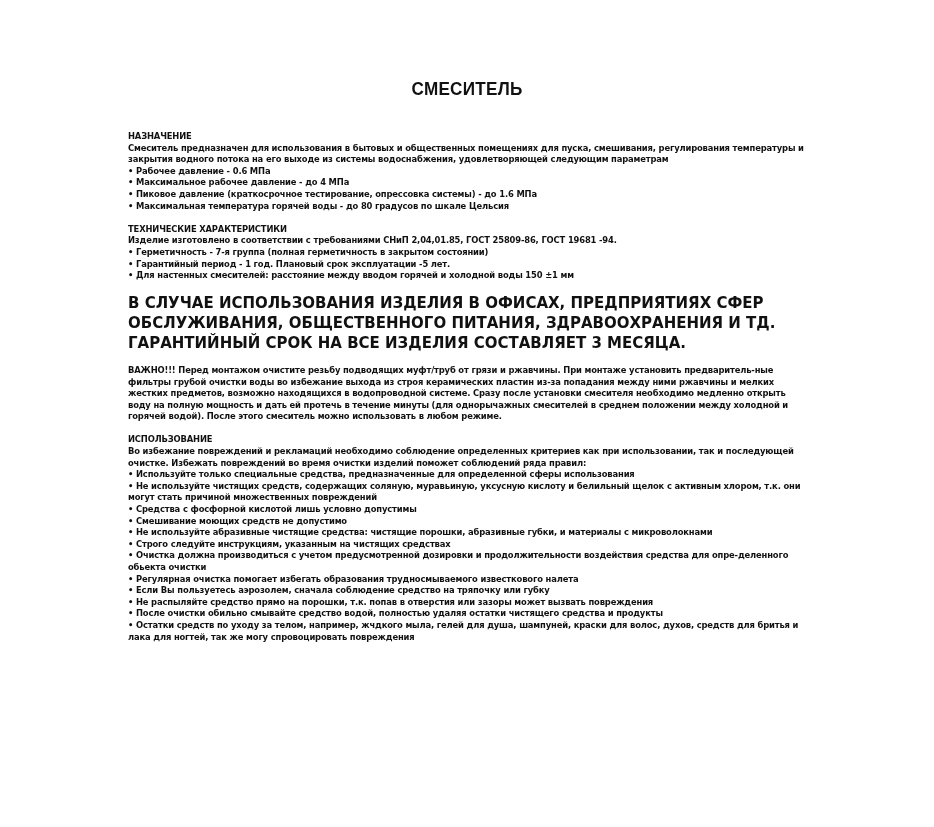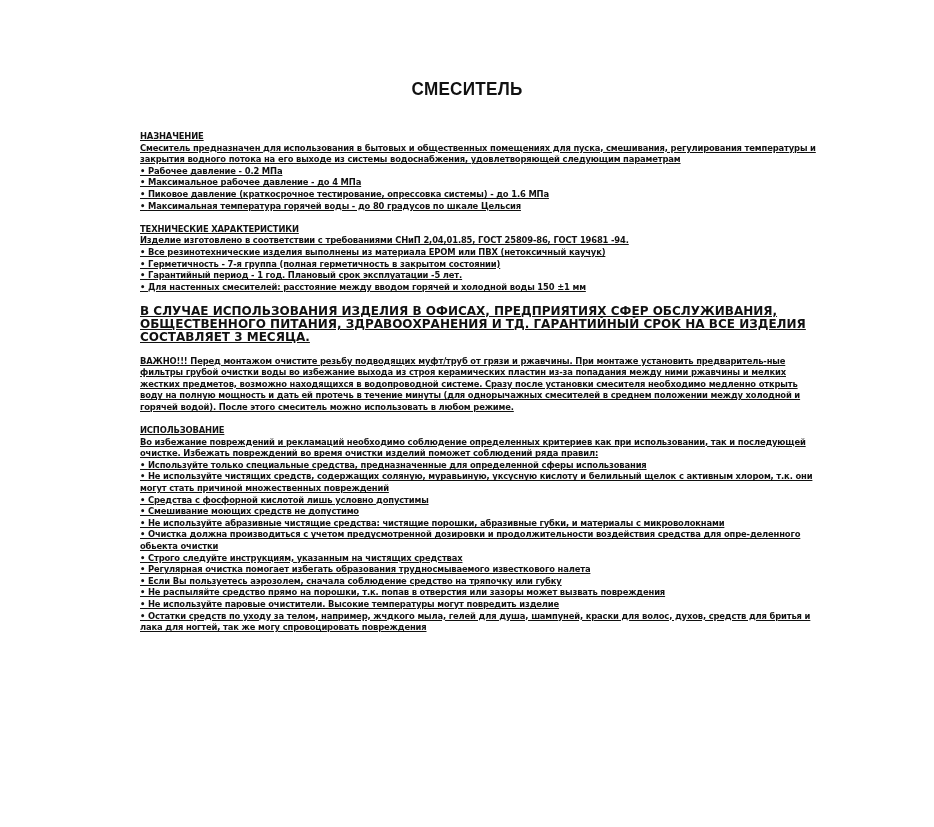--- a/index.html
+++ b/index.html
@@ -1,43 +1,42 @@
 <!DOCTYPE html>
 <html><head>
 <meta charset="utf-8">
 <style>
   html, body { margin:0; padding:0; background:#ffffff; }
   body { width:934px; height:827px; position:relative; overflow:hidden; font-family:"DejaVu Sans Condensed","DejaVu Sans", sans-serif; color:#111; }
   .title { position:absolute; left:0; width:934px; top:78px; text-align:center; font-family:"Liberation Sans", sans-serif; font-weight:bold; font-size:19px; letter-spacing:0.3px; transform:scaleX(0.9); transform-origin:center; }
-  .doc { position:absolute; left:140px; top:131px; width:676px; font-size:8.4px; line-height:11.6px; font-weight:bold; font-family:"DejaVu Sans", sans-serif; letter-spacing:-0.15px;text-decoration:underline; }
+  .doc { position:absolute; left:128px; top:131px; width:676px; font-size:8.4px; line-height:11.6px; font-weight:bold; font-family:"DejaVu Sans", sans-serif; letter-spacing:-0.15px; }
   .doc p { margin:0; }
   .section { margin-bottom:11.6px; }
   .h { text-transform:uppercase; }
-  .caps { font-size:12px; line-height:13px; letter-spacing:0; }
+  .caps { font-size:15px; line-height:20px; letter-spacing:0; }
   .li::before { content:"• "; }
 </style>
 </head>
 <body>
 
 <div class="title">СМЕСИТЕЛЬ</div>
 
 <div class="doc">
   <div class="section">
     <p class="h">НАЗНАЧЕНИЕ</p>
     <p>Смеситель предназначен для использования в бытовых и общественных помещениях для пуска, смешивания, регулирования температуры и закрытия водного потока на его выходе из системы водоснабжения, удовлетворяющей следующим параметрам</p>
-    <p class="li">Рабочее давление - 0.2 МПа</p>
+    <p class="li">Рабочее давление - 0.6 МПа</p>
     <p class="li">Максимальное рабочее давление - до 4 МПа</p>
     <p class="li">Пиковое давление (краткосрочное тестирование, опрессовка системы) - до 1.6 МПа</p>
     <p class="li">Максимальная температура горячей воды - до 80 градусов по шкале Цельсия</p>
   </div>
 
   <div class="section">
     <p class="h">ТЕХНИЧЕСКИЕ ХАРАКТЕРИСТИКИ</p>
     <p>Изделие изготовлено в соответствии с требованиями СНиП 2,04,01.85, ГОСТ 25809-86, ГОСТ 19681 -94.</p>
-    <p class="li">Все резинотехнические изделия выполнены из материала EPOM или ПВХ (нетоксичный каучук)</p>
     <p class="li">Герметичность - 7-я группа (полная герметичность в закрытом состоянии)</p>
     <p class="li">Гарантийный период - 1 год. Плановый срок эксплуатации -5 лет.</p>
     <p class="li">Для настенных смесителей: расстояние между вводом горячей и холодной воды 150 ±1 мм</p>
   </div>
 
   <div class="section">
     <p class="caps">В СЛУЧАЕ ИСПОЛЬЗОВАНИЯ ИЗДЕЛИЯ В ОФИСАХ, ПРЕДПРИЯТИЯХ СФЕР ОБСЛУЖИВАНИЯ, ОБЩЕСТВЕННОГО ПИТАНИЯ, ЗДРАВООХРАНЕНИЯ И ТД. ГАРАНТИЙНЫЙ СРОК НА ВСЕ ИЗДЕЛИЯ СОСТАВЛЯЕТ 3 МЕСЯЦА.</p>
   </div>
 
   <div class="section">
@@ -45,21 +44,21 @@
   </div>
 
   <div class="section">
     <p class="h">ИСПОЛЬЗОВАНИЕ</p>
     <p>Во избежание повреждений и рекламаций необходимо соблюдение определенных критериев как при использовании, так и последующей очистке. Избежать повреждений во время очистки изделий поможет соблюдений ряда правил:</p>
     <p class="li">Используйте только специальные средства, предназначенные для определенной сферы использования</p>
     <p class="li">Не используйте чистящих средств, содержащих соляную, муравьиную, уксусную кислоту и белильный щелок с активным хлором, т.к. они могут стать причиной множественных повреждений</p>
     <p class="li">Средства с фосфорной кислотой лишь условно допустимы</p>
     <p class="li">Смешивание моющих средств не допустимо</p>
     <p class="li">Не используйте абразивные чистящие средства: чистящие порошки, абразивные губки, и материалы с микроволокнами</p>
+    <p class="li">Строго следуйте инструкциям, указанным на чистящих средствах</p>
     <p class="li">Очистка должна производиться с учетом предусмотренной дозировки и продолжительности воздействия средства для опре-деленного обьекта очистки</p>
-    <p class="li">Строго следуйте инструкциям, указанным на чистящих средствах</p>
     <p class="li">Регулярная очистка помогает избегать образования трудносмываемого известкового налета</p>
     <p class="li">Если Вы пользуетесь аэрозолем, сначала соблюдение средство на тряпочку или губку</p>
     <p class="li">Не распыляйте средство прямо на порошки, т.к. попав в отверстия или зазоры может вызвать повреждения</p>
-    <p class="li">Не используйте паровые очистители. Высокие температуры могут повредить изделие</p>
+    <p class="li">После очистки обильно смывайте средство водой, полностью удаляя остатки чистящего средства и продукты</p>
     <p class="li">Остатки средств по уходу за телом, например, жчдкого мыла, гелей для душа, шампуней, краски для волос, духов, средств для бритья и лака для ногтей, так же могу спровоцировать повреждения</p>
   </div>
 </div>
 
 </body></html>

